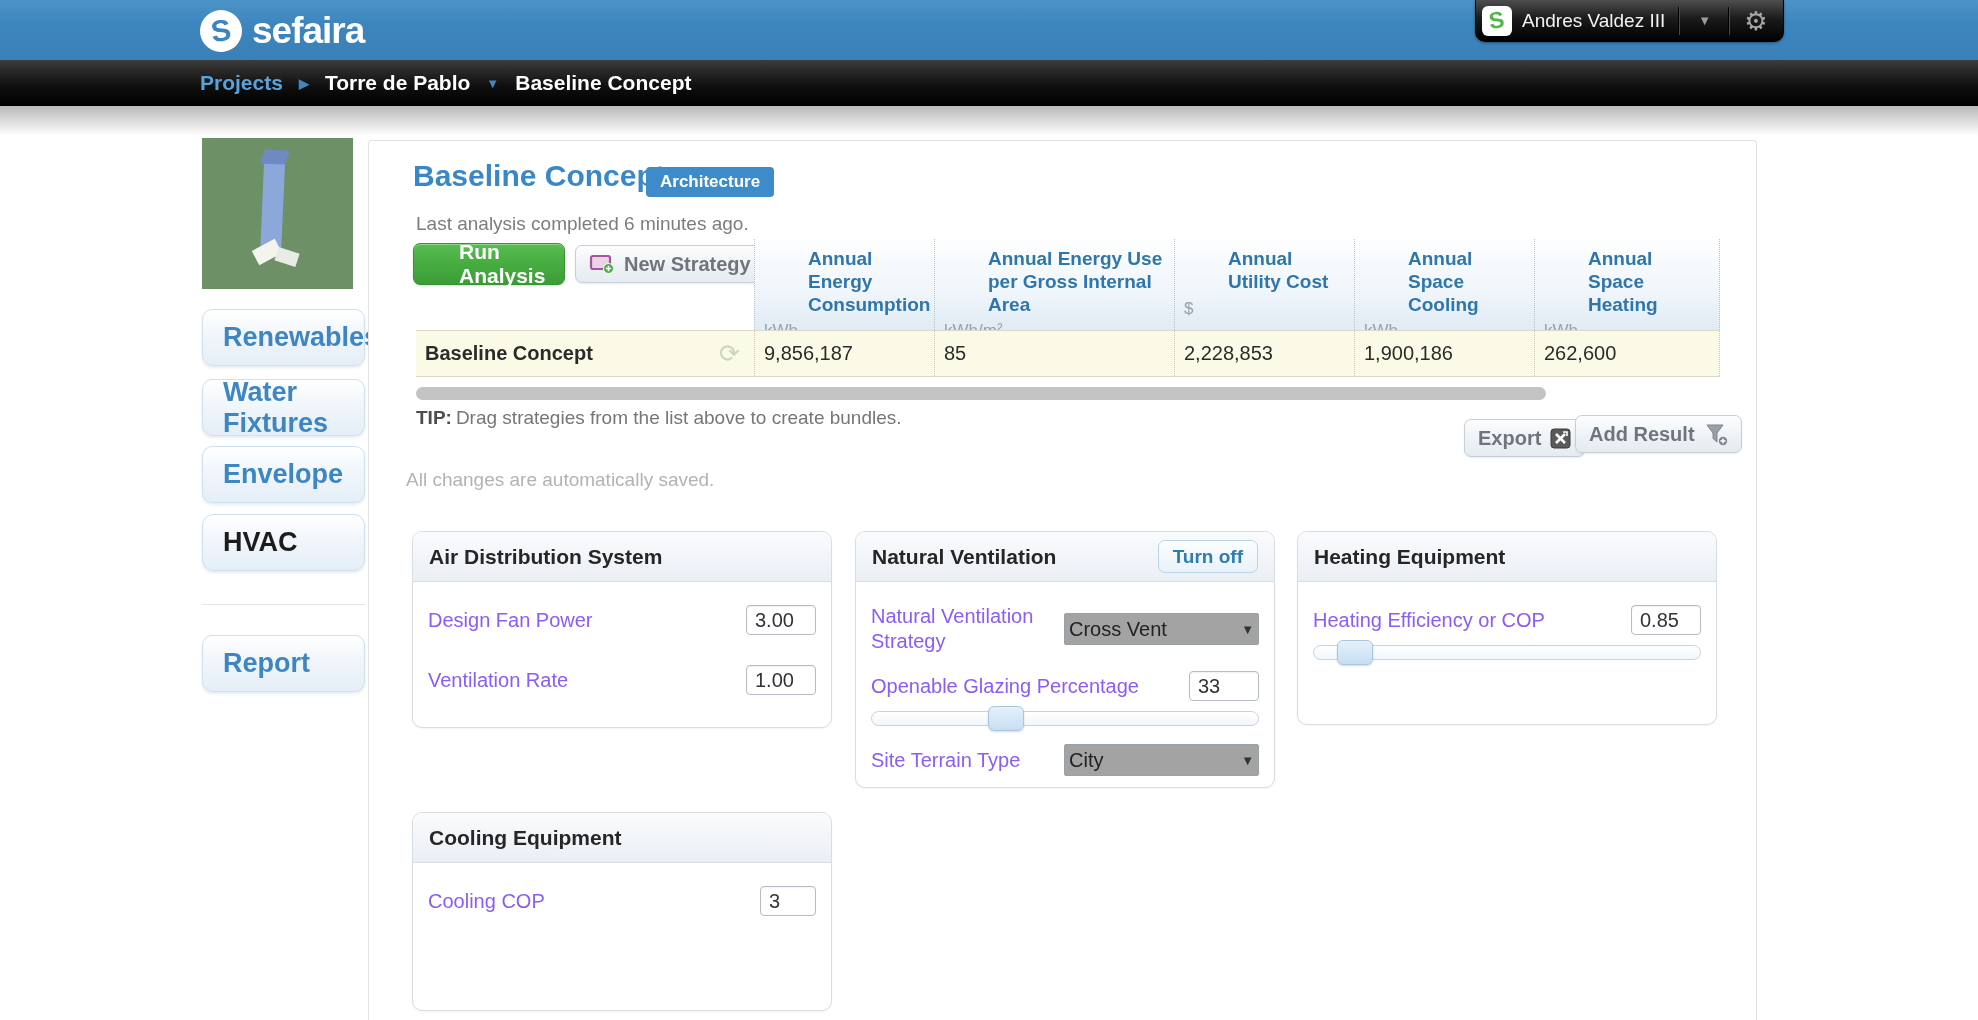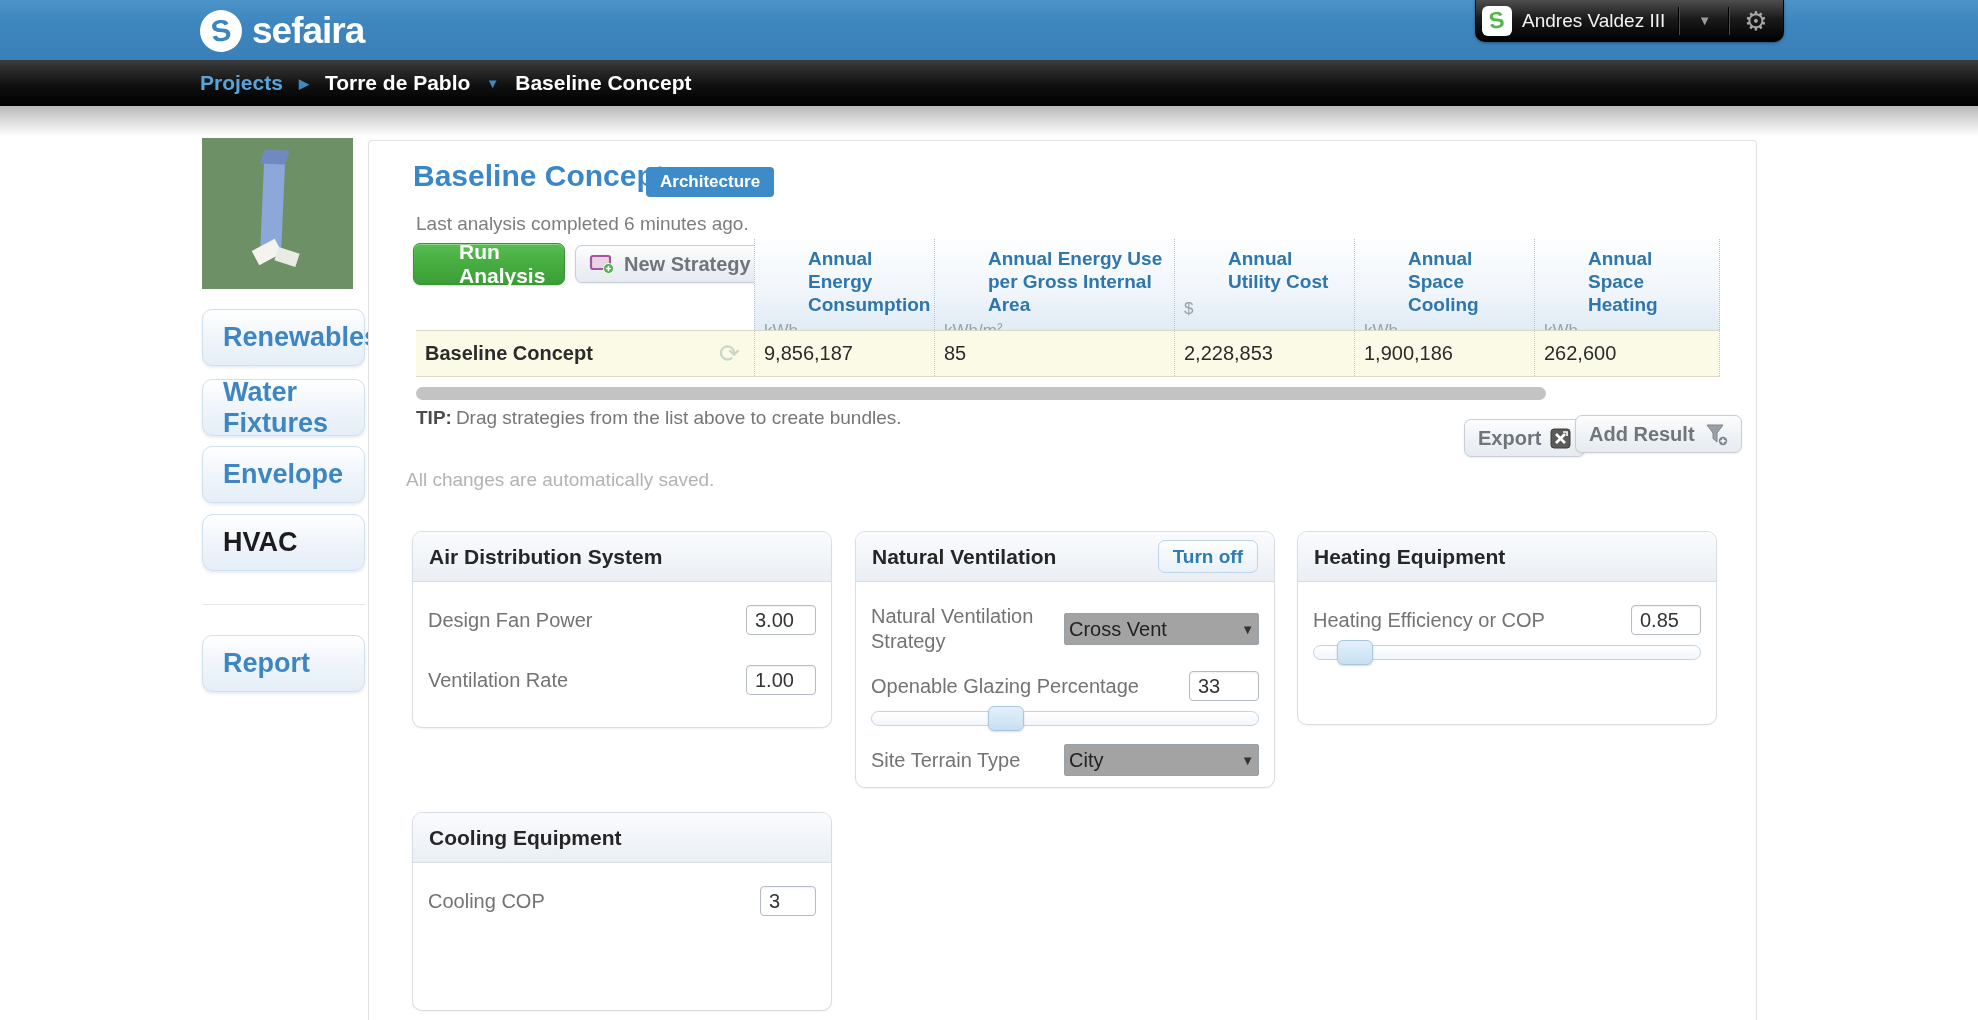--- a/index.html
+++ b/index.html
@@ -65,21 +65,21 @@
   .autosave { position:absolute; left:37px; top:328px; font-size:19px; color:#b3b3b3; }
   
   .panel { position:absolute; width:420px; background:#fff; border:1px solid #d8dde2; border-radius:10px; box-shadow:0 1px 2px rgba(0,0,0,.05); }
   .panel-air  { left:43px;  top:390px; height:197px; }
   .panel-nat  { left:486px; top:390px; height:257px; }
   .panel-heat { left:928px; top:390px; height:194px; }
   .panel-cool { left:43px;  top:671px; height:199px; }
   .panel-hd { height:50px; background:linear-gradient(180deg,#fafbfd,#eaeff5); border-bottom:1px solid #d8dde2; border-radius:9px 9px 0 0; display:flex; align-items:center; padding:0 16px; font-size:21px; font-weight:bold; color:#262626; }
   .panel-bd { padding:8px 15px 0 15px; }
   .frow { display:flex; align-items:center; justify-content:space-between; margin-top:14px; min-height:32px; }
-  .flabel { font-size:20px; color:#737373; line-height:1.25; }
+  .flabel { font-size:20px; color:#8b5cf6; line-height:1.25; }
   .fin { height:30px; border:1px solid #b6bcc3; border-radius:4px; font-family:"Liberation Sans",sans-serif; font-size:20px; color:#333; text-align:left; padding:0 8px; background:#fff; box-shadow:inset 0 1px 2px rgba(0,0,0,.06); }
   .fin-md { width:70px; } .fin-sm { width:56px; }
   .fselect { width:195px; height:32px; border:1px solid #98a0a8; border-radius:2px; background:#a3a3a3; display:flex; align-items:center; justify-content:space-between; padding:0 4px; font-size:20px; color:#222; cursor:pointer; }
   .fselect .caret { font-size:13px; color:#333; }
   .btn-turnoff { margin-left:auto; height:33px; padding:0 14px; background:linear-gradient(180deg,#fdfefe,#e9f1f8); border:1px solid #bcd4e8; border-radius:7px; color:#2d7cb3; font-size:19px; font-weight:bold; display:flex; align-items:center; cursor:pointer; }
   .slider { position:relative; margin-top:9px; height:15px; border:1px solid #c6d2dd; border-radius:8px; background:linear-gradient(180deg,#fff,#f2f6fa); cursor:pointer; }
   .slider-handle { position:absolute; top:-6px; width:36px; height:25px; border:1px solid #a9c6e0; border-radius:6px; background:linear-gradient(180deg,#e4f0fa,#c7dff2); box-shadow:0 1px 2px rgba(0,0,0,.15); cursor:grab; }
   .pos-glazing { left:30%; } .pos-heat { left:6%; }
   .nat-label-narrow { width:170px; }
 </style>

